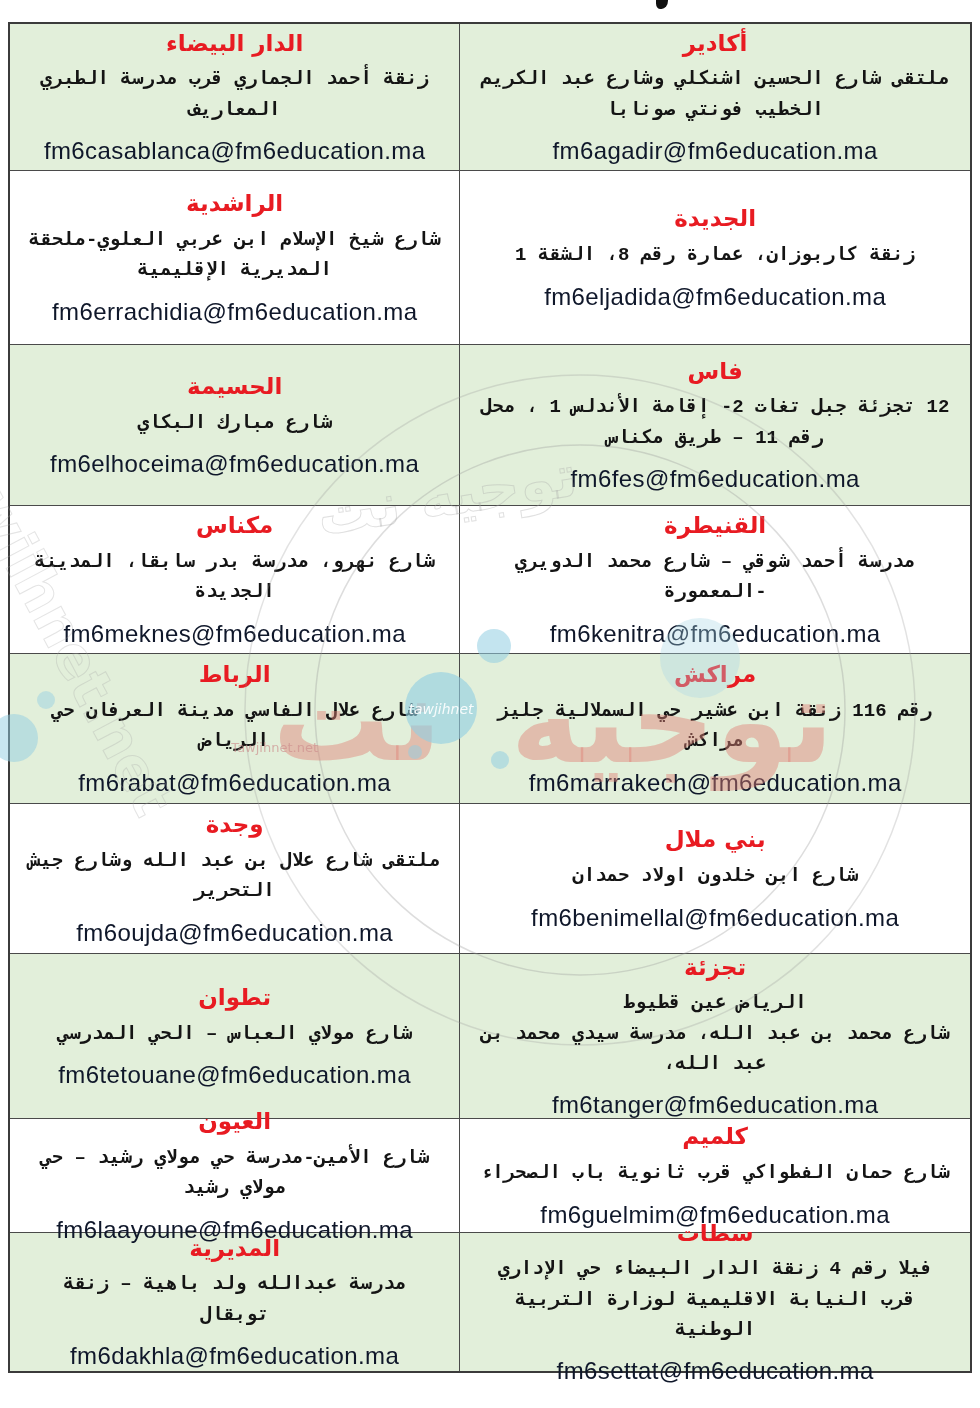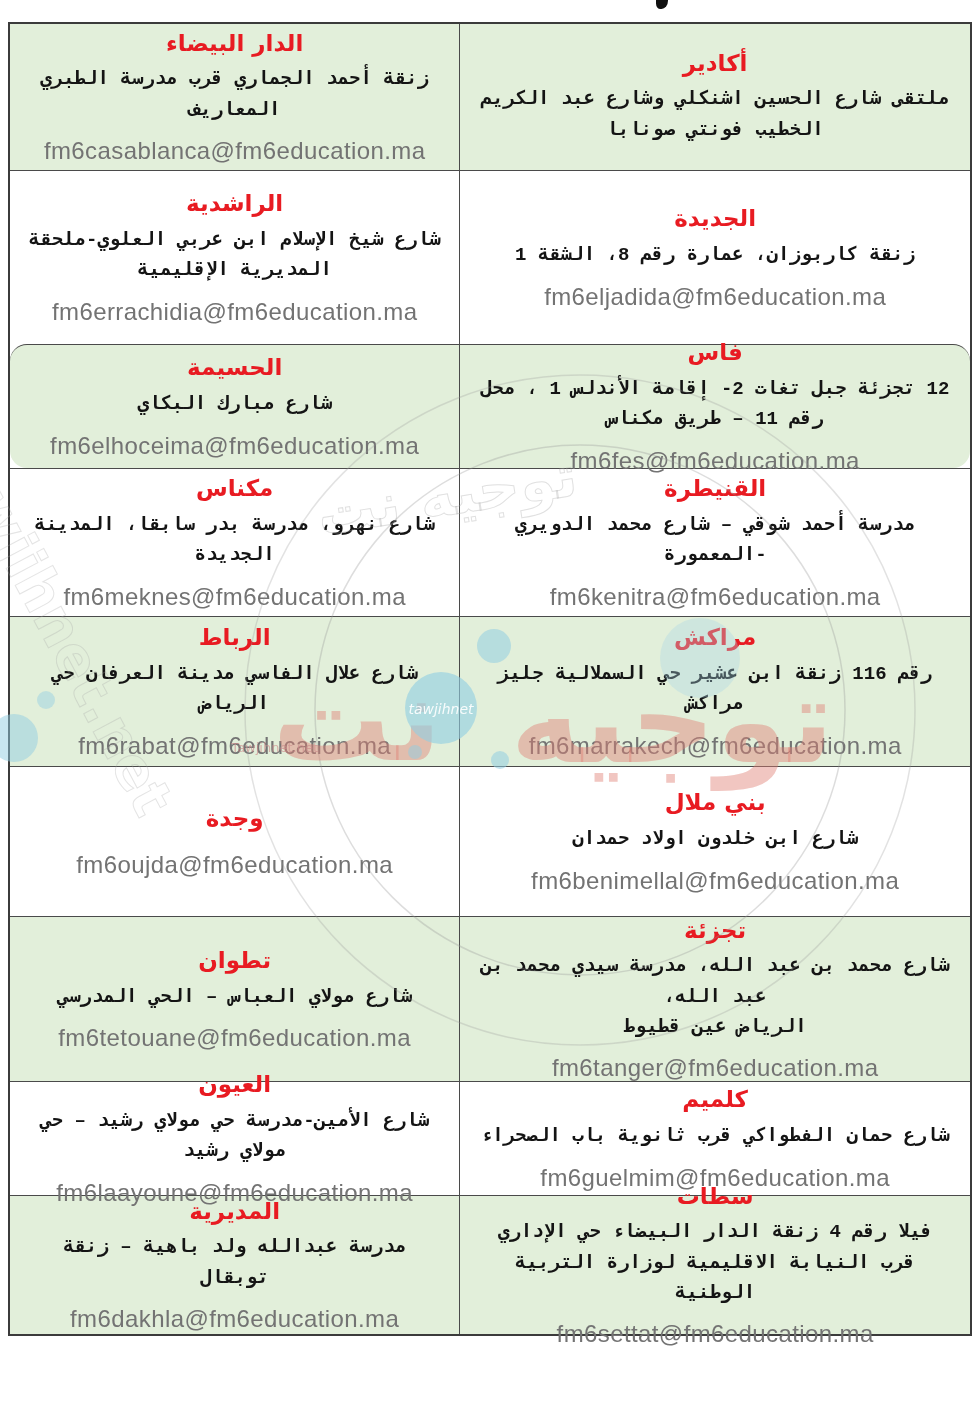--- a/index.html
+++ b/index.html
@@ -28,21 +28,21 @@
     border:2px solid var(--border-dark);
     direction:rtl;
     background:var(--white-row);
     z-index:1;
   }
   .row{display:flex;border-top:1px solid var(--grid-line);}
   .row:first-child{border-top:none;}
   .row:nth-child(odd){background:var(--green-row);}
   .row:nth-child(1){height:146px;}
   .row:nth-child(2){height:174px;}
-  .row:nth-child(3){height:124px;border-radius:17px;}
+  .row:nth-child(3){height:161px;}
   .row:nth-child(4){height:148px;}
   .row:nth-child(5){height:150px;}
   .row:nth-child(6){height:150px;}
   .row:nth-child(7){height:165px;}
   .row:nth-child(8){height:114px;}
   .row:nth-child(9){height:139px;}
   .cell{
     display:flex;flex-direction:column;justify-content:center;align-items:center;
     text-align:center;padding:4px 14px;height:100%;
   }
@@ -52,39 +52,40 @@
     color:var(--accent-red);
     font-weight:bold;font-size:23px;line-height:1.25;margin-bottom:7px;
   }
   .addr{
     color:var(--text-black);font-weight:bold;font-size:19px;line-height:1.6;font-family:Liberation Mono, monospace;
   }
   .addr:empty{display:none;margin:0;}
   .email{
     direction:ltr;unicode-bidi:embed;
     font-family:"Liberation Sans", sans-serif;
-    font-size:24px;letter-spacing:0.4px;color:#737373;
+    font-size:24px;letter-spacing:0.4px;color:#0f172a;
     margin-top:12px;white-space:nowrap;
   }
   .watermark{
     position:absolute;left:0;top:0;width:980px;height:1408px;
     pointer-events:none;z-index:5;
   }
 </style>
 </head>
 <body>
 
 <div class="cropped-glyph"></div>
 
 <div class="contact-table">
 
   <div class="row">
     <div class="cell c0">
       <div class="city">أكادير</div>
       <div class="addr">ملتقى شارع الحسين اشنكلي وشارع عبد الكريم الخطيب فونتي صونابا</div>
+      <div class="email">fm6agadir@fm6education.ma</div>
     </div>
     <div class="cell c1">
       <div class="city">الدار البيضاء</div>
       <div class="addr">زنقة أحمد الجماري قرب مدرسة الطبري المعاريف</div>
       <div class="email">fm6casablanca@fm6education.ma</div>
     </div>
   </div>
 
   <div class="row">
     <div class="cell c0">
@@ -139,29 +140,30 @@
   </div>
 
   <div class="row">
     <div class="cell c0">
       <div class="city">بني ملال</div>
       <div class="addr">شارع ابن خلدون اولاد حمدان</div>
       <div class="email">fm6benimellal@fm6education.ma</div>
     </div>
     <div class="cell c1">
       <div class="city">وجدة</div>
+      <div class="addr">ملتقى شارع علال بن عبد الله وشارع جيش التحرير</div>
       <div class="email">fm6oujda@fm6education.ma</div>
     </div>
   </div>
 
   <div class="row">
     <div class="cell c0">
       <div class="city">تجزئة</div>
+      <div class="addr">الرياض عين قطيوط</div>
       <div class="addr">شارع محمد بن عبد الله، مدرسة سيدي محمد بن عبد الله،</div>
-      <div class="addr">الرياض عين قطيوط</div>
       <div class="email">fm6tanger@fm6education.ma</div>
     </div>
     <div class="cell c1">
       <div class="city">تطوان</div>
       <div class="addr">شارع مولاي العباس – الحي المدرسي</div>
       <div class="email">fm6tetouane@fm6education.ma</div>
     </div>
   </div>
 
   <div class="row">

